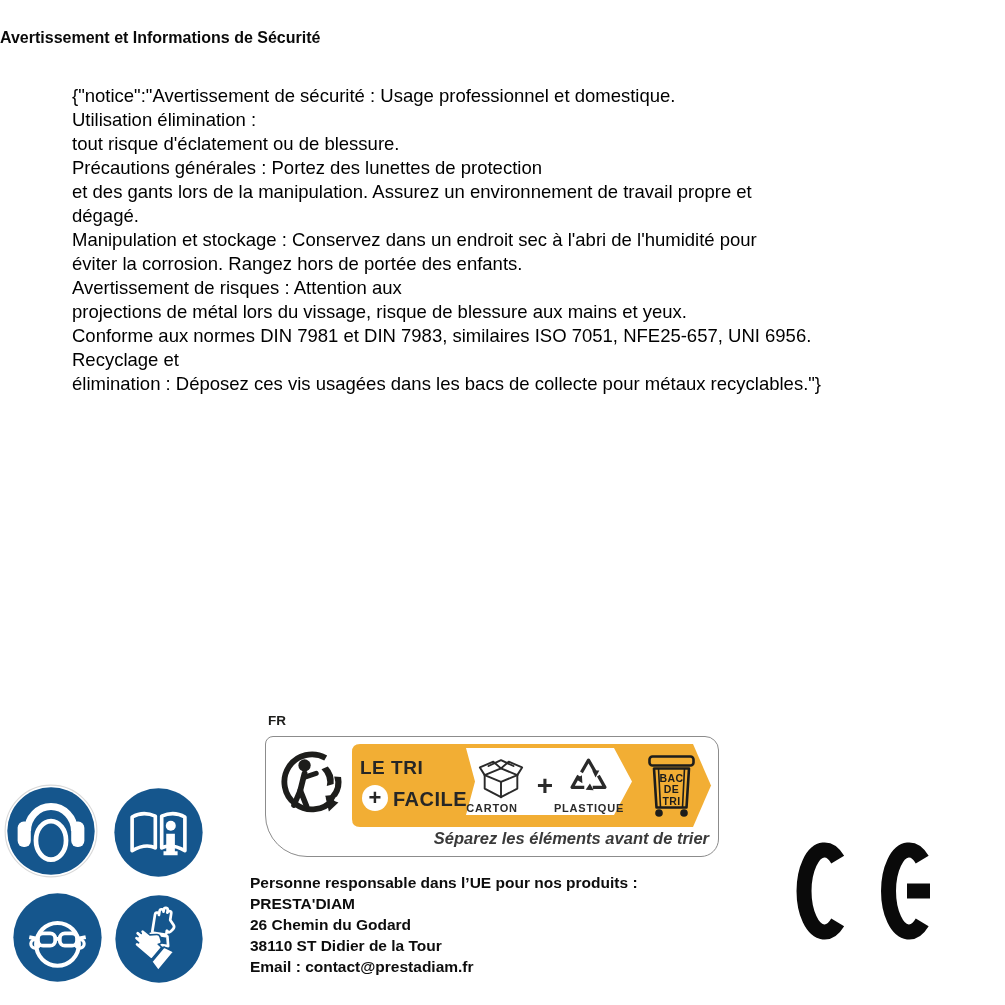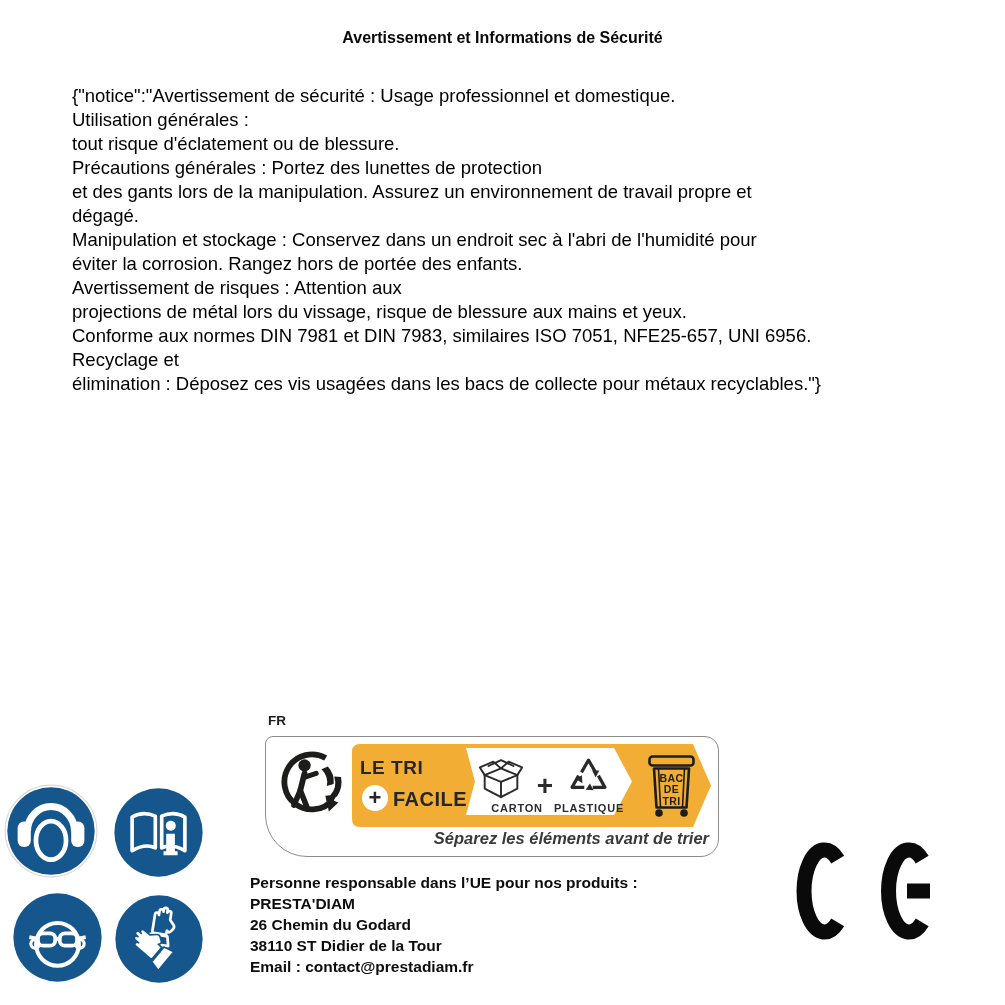--- a/index.html
+++ b/index.html
@@ -2,41 +2,41 @@
 <html><head>
 <meta charset="utf-8">
 <style>
   html,body{margin:0;padding:0;background:#fff;}
   #canvas{
     position:relative;width:1005px;height:1005px;background:#ffffff;
     font-family:"Liberation Sans",sans-serif;color:#000;overflow:hidden;
   }
   .abs{position:absolute;}
   
-  .title{top:29px;left:0;width:100%;text-align:center;font-size:16px;font-weight:bold;color:#0a0a0a;}
+  .title{top:29px;left:0;width:100%;font-size:16px;font-weight:bold;color:#0a0a0a;}
   
   .notice{left:72px;top:84px;width:880px;font-size:18.5px;line-height:24px;color:#000;}
   .notice div{white-space:nowrap;}
   
   .fr{left:268px;top:713px;font-size:13.5px;font-weight:bold;color:#1d1d1b;}
   .label-box{
     left:265px;top:736px;width:452px;height:119px;background:#fff;
     border:1.5px solid #8c8c8c;border-radius:8px 14px 18px 42px;
   }
   .triman{left:15px;top:11px;width:64px;height:72px;}
   .banner{left:86px;top:7px;width:360px;height:83px;}
   .banner-bg{left:0;top:0;width:360px;height:83px;}
   .letri{left:8px;top:13px;font-size:19px;font-weight:800;letter-spacing:0.5px;color:#262626;}
   .pluscircle{left:10px;top:41px;width:26px;height:26px;border-radius:50%;background:#fff;text-align:center;}
   .pluscircle span{display:block;font-size:22px;font-weight:800;line-height:25px;color:#262626;}
   .facile{left:41px;top:44px;font-size:20px;font-weight:800;letter-spacing:0.5px;color:#262626;}
   .carton-icon{left:126px;top:10px;width:46px;height:48px;}
   .plastic-icon{left:214px;top:10px;width:45px;height:47px;}
   .mat{top:58px;text-align:center;font-size:11px;font-weight:bold;letter-spacing:0.8px;color:#2b2b2b;}
-  .mat-carton{left:128px;width:74px;}
+  .mat-carton{left:103px;width:74px;}
   .mat-plastique{left:196px;width:82px;}
   .matplus{left:178px;width:30px;top:26px;text-align:center;font-size:28px;font-weight:800;color:#2b2b2b;}
   .bin-icon{left:296px;top:10px;width:47px;height:64px;}
   .bin-icon text{font-family:"Liberation Sans",sans-serif;font-size:10.5px;font-weight:bold;letter-spacing:0.4px;fill:#1d1d1b;}
   .tagline{right:9px;top:92px;font-size:16.5px;font-style:italic;font-weight:bold;color:#3a3a3a;margin-left:46px;}
   
   .responsible{left:250px;top:872px;width:500px;font-size:15.5px;font-weight:bold;line-height:21px;color:#0d0d0d;}
   
   .pict1{left:4px;top:784px;width:94px;height:94px;}
   .pict2{left:113px;top:787px;width:91px;height:91px;}
@@ -47,21 +47,21 @@
 </style>
 </head>
 <body>
 
 <div id="canvas">
 
   <div class="abs title">Avertissement et Informations de Sécurité</div>
 
   <div class="abs notice">
     <div>{"notice":"Avertissement de sécurité : Usage professionnel et domestique.</div>
-    <div>Utilisation générales :</div>
+    <div>Utilisation élimination :</div>
     <div>tout risque d'éclatement ou de blessure.</div>
     <div>Précautions générales : Portez des lunettes de protection</div>
     <div>et des gants lors de la manipulation. Assurez un environnement de travail propre et</div>
     <div>dégagé.</div>
     <div>Manipulation et stockage : Conservez dans un endroit sec à l'abri de l'humidité pour</div>
     <div>éviter la corrosion. Rangez hors de portée des enfants.</div>
     <div>Avertissement de risques : Attention aux</div>
     <div>projections de métal lors du vissage, risque de blessure aux mains et yeux.</div>
     <div>Conforme aux normes DIN 7981 et DIN 7983, similaires ISO 7051, NFE25-657, UNI 6956.</div>
     <div>Recyclage et</div>

